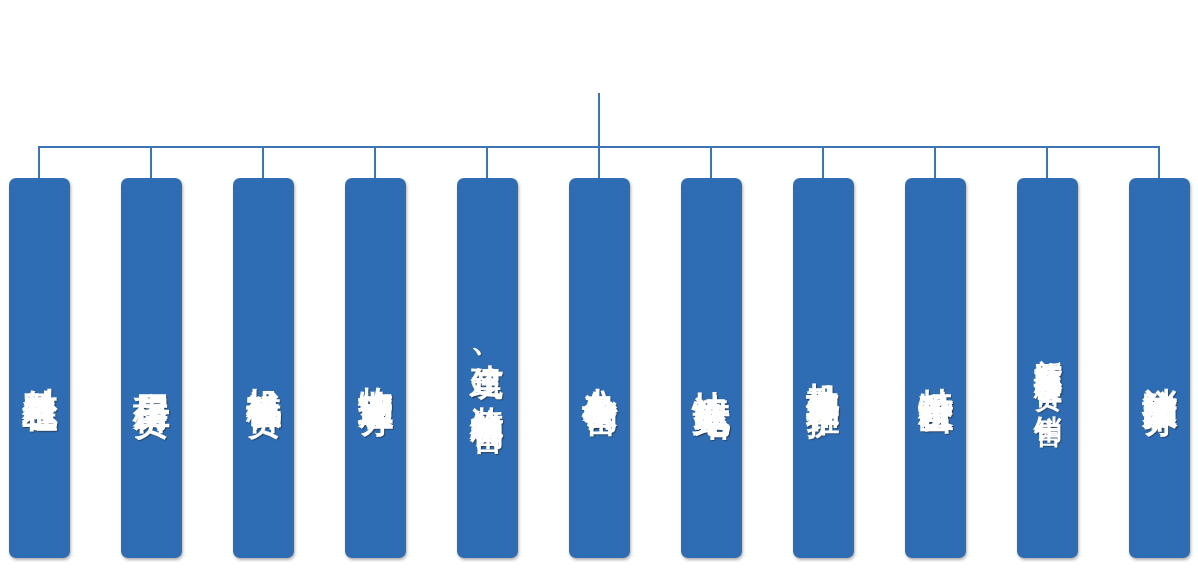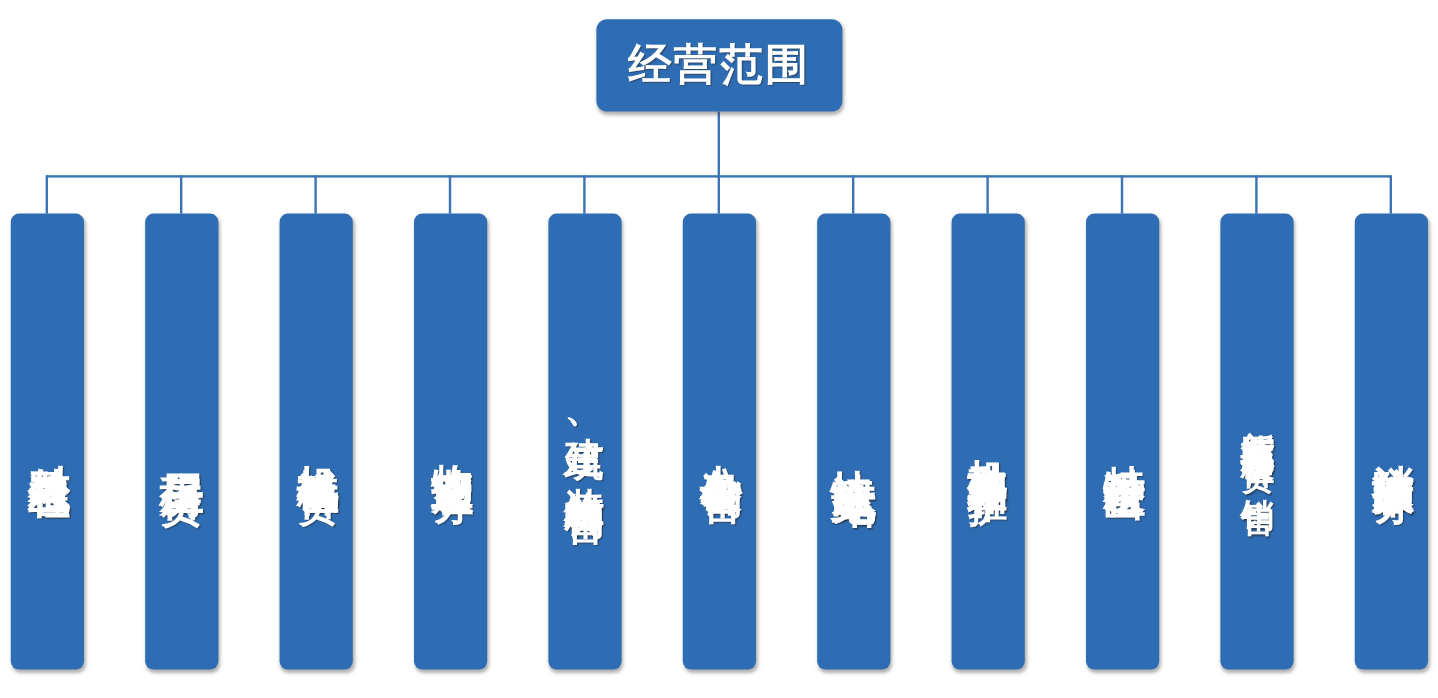--- a/index.html
+++ b/index.html
@@ -86,23 +86,20 @@
         <div class="line line-v" style="left: 486px; top: 146px; height: 32px; background: rgb(60, 116, 180);"></div>
         <div class="line line-v" style="left: 598px; top: 146px; height: 32px; background: rgb(60, 116, 180);"></div>
         <div class="line line-v" style="left: 710px; top: 146px; height: 32px; background: rgb(60, 116, 180);"></div>
         <div class="line line-v" style="left: 822px; top: 146px; height: 32px; background: rgb(60, 116, 180);"></div>
         <div class="line line-v" style="left: 934px; top: 146px; height: 32px; background: rgb(60, 116, 180);"></div>
         <div class="line line-v" style="left: 1046px; top: 146px; height: 32px; background: rgb(60, 116, 180);"></div>
         <div class="line line-v" style="left: 1158px; top: 146px; height: 32px; background: rgb(60, 116, 180);"></div>
       </div>
   </div>
 
-  <div class="node node-root" id="root-node" style="left: 497px; top: 16px; width: 205px; height: 77px; background: rgb(46, 109, 180);">
-    <span class="node-label root-label">经营范围</span>
-  </div>
 
   <div id="leaf-nodes">
       <div class="node" style="left: 9px; top: 178px; width: 61px; height: 380px; background: rgb(46, 109, 180);">
         <span class="node-label leaf-label sz-md">对外承包工程</span>
       </div>
       <div class="node" style="left: 121px; top: 178px; width: 61px; height: 380px; background: rgb(46, 109, 180);">
         <span class="node-label leaf-label sz-lg">房屋租赁</span>
       </div>
       <div class="node" style="left: 233px; top: 178px; width: 61px; height: 380px; background: rgb(46, 109, 180);">
         <span class="node-label leaf-label sz-md">机械设备租赁</span>

